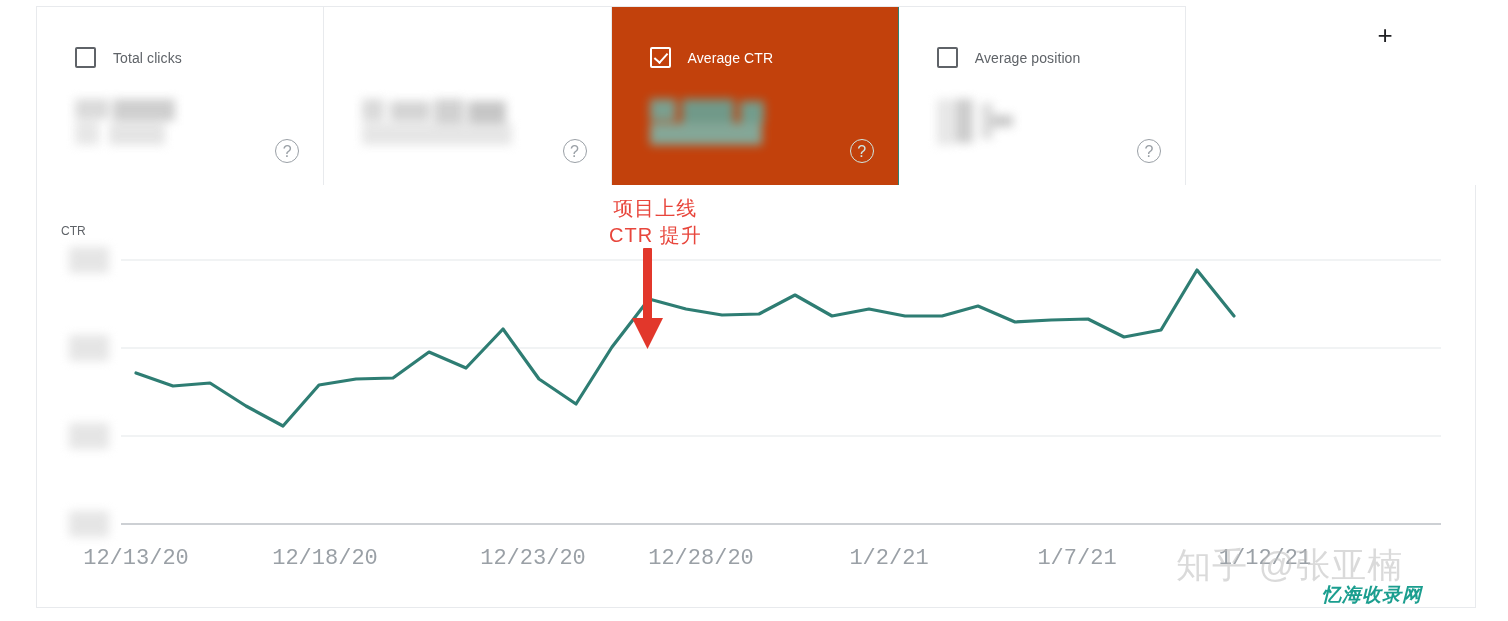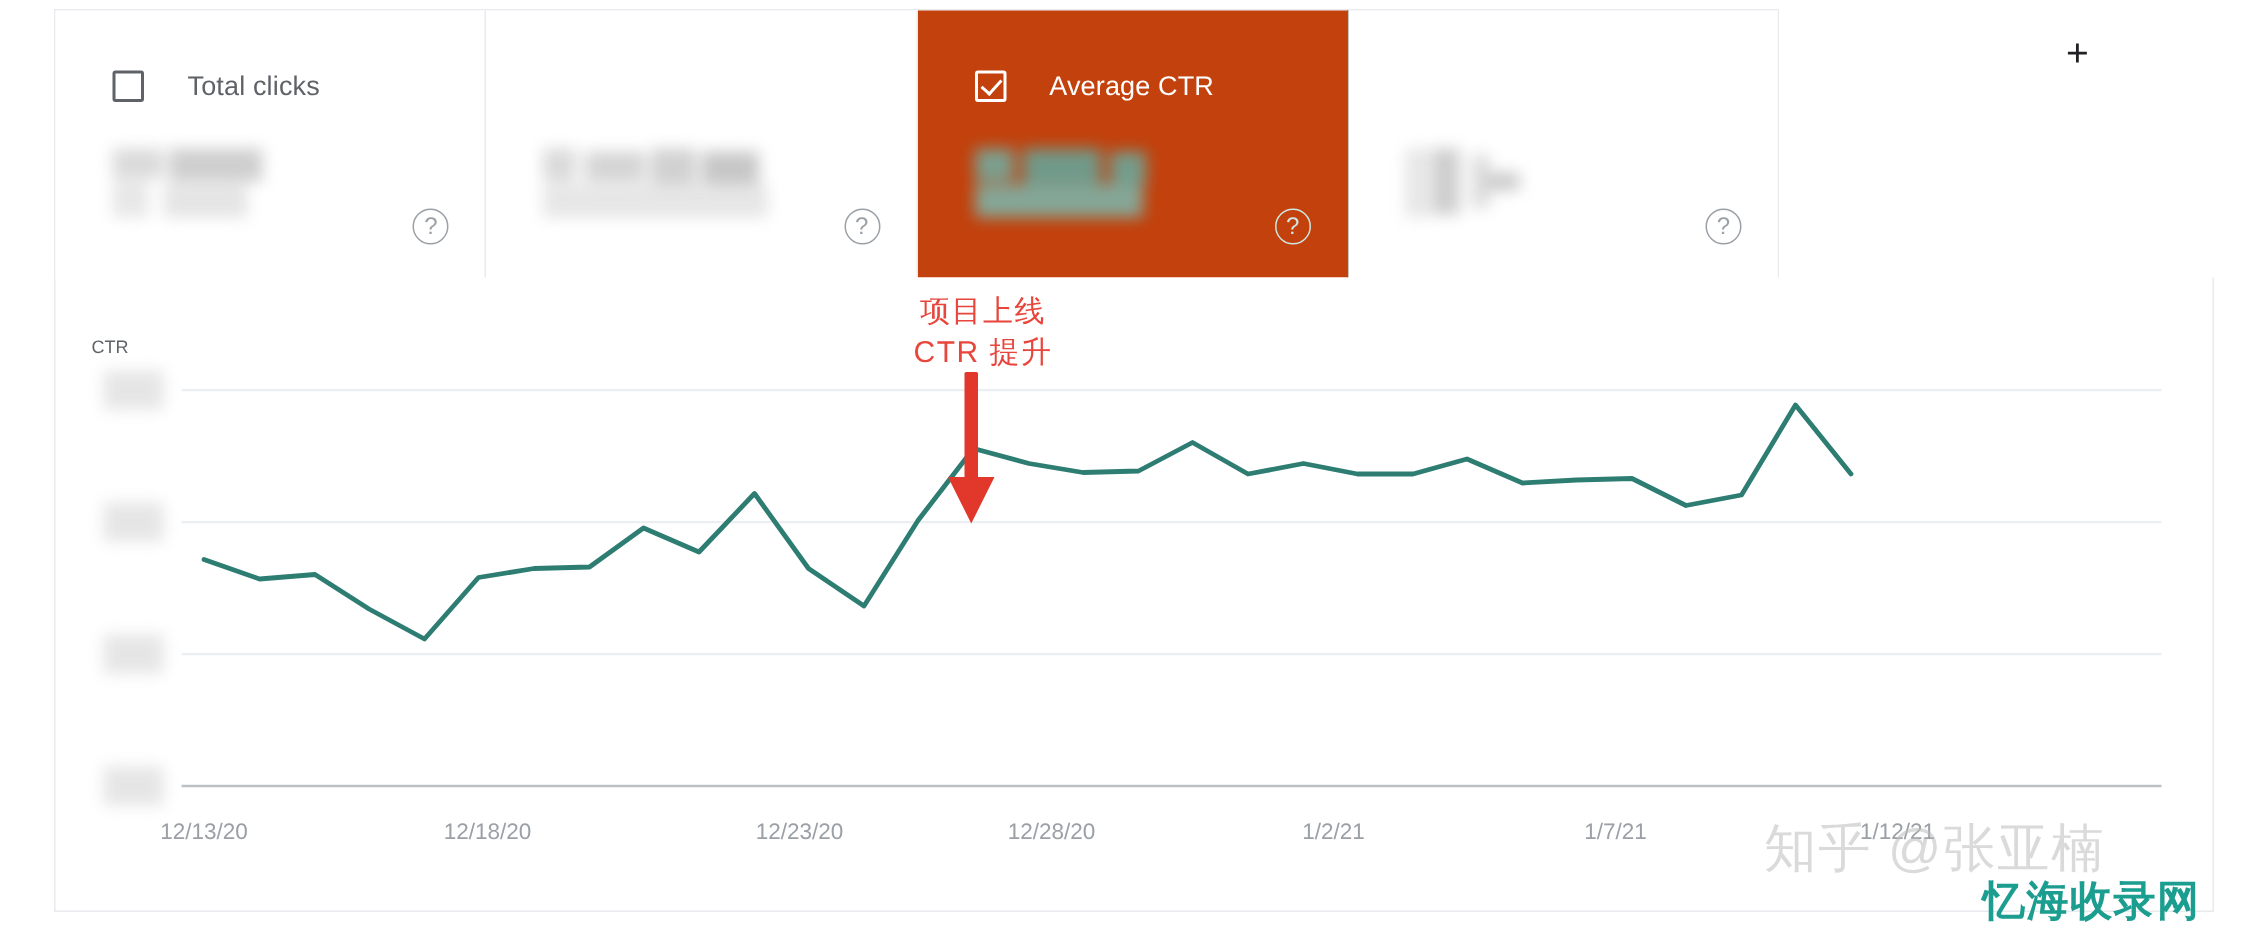--- a/index.html
+++ b/index.html
@@ -66,22 +66,22 @@
     position: absolute;
     left: 5px;
     top: 1px;
     width: 6px;
     height: 11px;
     border: solid #ffffff;
     border-width: 0 2px 2px 0;
     transform: rotate(42deg);
   }
   .card-label {
-    margin-left: 29px;
-    font-size: 18px;
+    margin-left: 17px;
+    font-size: 14px;
     color: #5f6368;
     white-space: nowrap;
     letter-spacing: .1px;
   }
   .metric-card.selected .card-label { color: #ffffff; }
 
   
   .blur-value {
     position: absolute;
     left: 38px;
@@ -157,25 +157,26 @@
     position: absolute;
     left: 32px;
     width: 40px;
     height: 26px;
     background: #dddddd;
     filter: blur(5px);
     opacity: .75;
   }
   .xtick {
     position: absolute;
-    font-size: 15px;
+    font-size: 22px;
     color: #9aa0a6;
     white-space: nowrap;
     transform: translateX(-50%);
     top: 361px;
+    font-family: Liberation Mono, monospace;
   }
 
   .annotation {
     position: absolute;
     text-align: center;
     color: #e8463c;
     font-size: 20px;
     line-height: 27px;
     white-space: nowrap;
     letter-spacing: 1px;
@@ -189,22 +190,23 @@
     font-size: 35px;
     color: #bdbdbd;
     opacity: .55;
     white-space: nowrap;
     letter-spacing: 1px;
   }
   .wm-site {
     position: absolute;
     left: 1322px;
     top: 582px;
-    font-size: 28px;
+    font-size: 19px;
     font-weight: bold;
+    font-style: italic;
     color: #1b9e8f;
     white-space: nowrap;
     letter-spacing: 1px;
   }
 </style>
 </head>
 <body>
 
 <div id="root">
 
@@ -243,20 +245,24 @@
       <div class="blur-value">
         <i style="left:0;top:0;width:26px;height:22px;"></i>
         <i style="left:32px;top:0;width:52px;height:24px;background:#63a99f;"></i>
         <i style="left:90px;top:2px;width:24px;height:22px;background:#66ada3;"></i>
         <i style="left:0;top:24px;width:112px;height:22px;background:#7ab9b0;"></i>
       </div>
       <div class="help-icon">?</div>
     </div>
 
     <div class="metric-card">
+      <div class="card-head">
+        <span class="checkbox"></span>
+        <span class="card-label">Average position</span>
+      </div>
       <div class="blur-value">
         <i style="left:0;top:0;width:16px;height:46px;background:#e2e2e2;"></i>
         <i style="left:18px;top:0;width:18px;height:44px;background:#c4c4c4;"></i>
         <i style="left:44px;top:4px;width:12px;height:36px;background:#d6d6d6;"></i>
         <i style="left:54px;top:16px;width:22px;height:12px;background:#c0c0c0;"></i>
       </div>
       <div class="help-icon">?</div>
     </div>
   </div>
 

